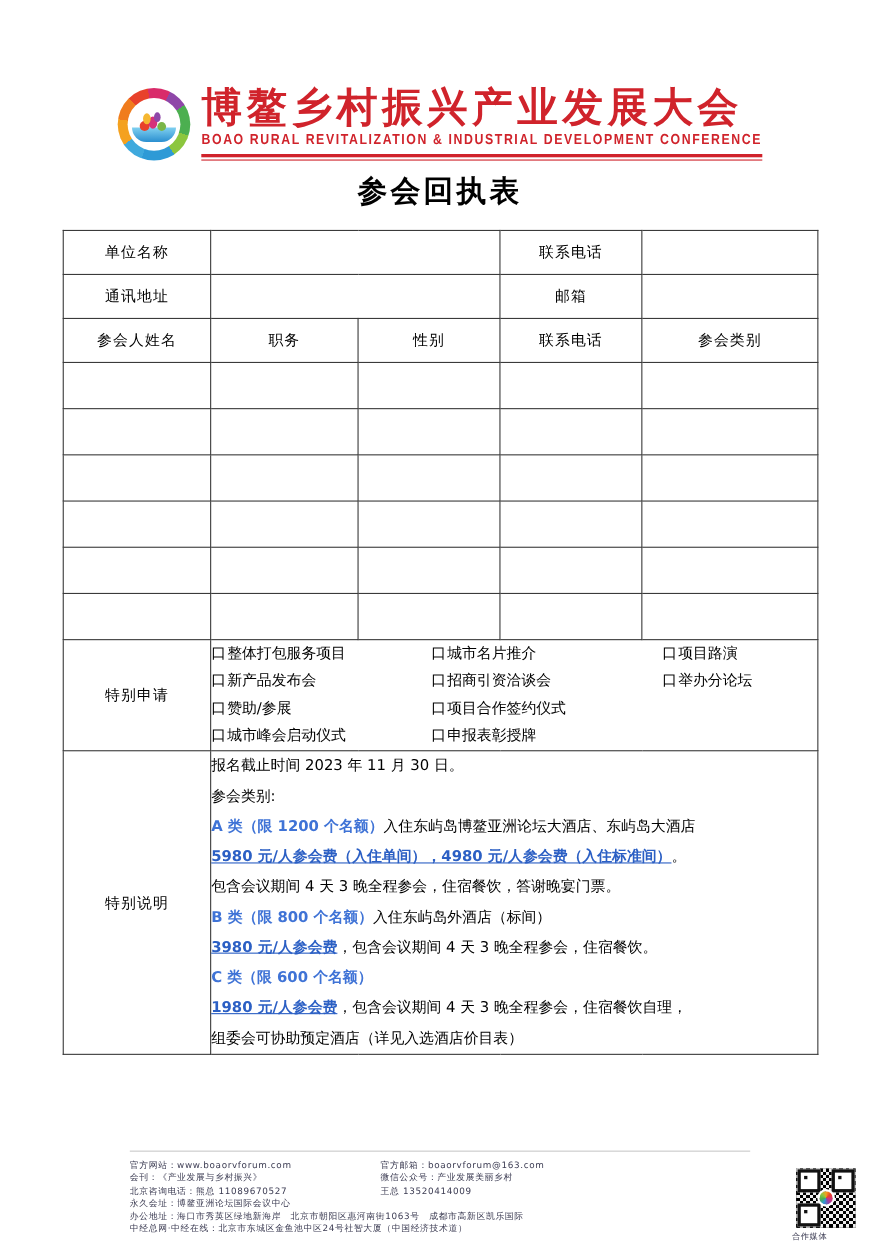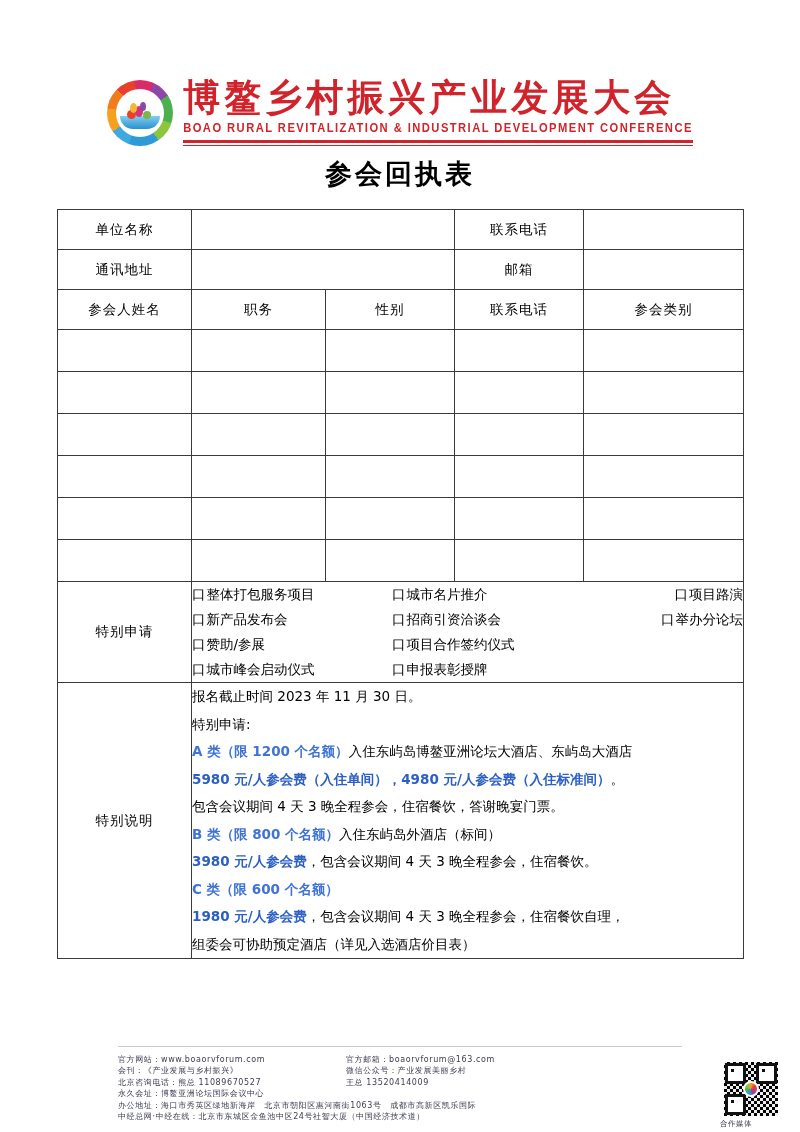--- a/index.html
+++ b/index.html
@@ -170,33 +170,33 @@
     font-size: 14.5px;
     line-height: 25px;
     color: #000;
   }
   .apply-row {
     display: flex;
     align-items: baseline;
   }
   .apply-row .c1 { width: 200px; flex: 0 0 200px; }
   .apply-row .c2 { width: 210px; flex: 0 0 210px; }
-  .apply-row .c3 { flex: 1 1 auto; text-align: right; }
+  .apply-row .c3 { flex: 1 1 auto; }
   .chk { margin-right: 1px; }
 
   
   .notes-cell {
     padding: 10px 10px 10px 14px;
     font-family: "DejaVu Sans", "Liberation Sans", sans-serif;
     font-size: 13.6px;
     line-height: 27.5px;
     color: #000;
   }
   .notes-cell p { margin: 0; }
-  .blue { color: #2b5fc4; font-weight: bold; }
+  .blue { color: #2b5fc4; font-weight: bold; text-decoration: underline; }
   .blue-lt { color: #3f73d6; font-weight: bold; }
 
   
   .footer {
     position: absolute;
     left: 0; top: 1046px;
     width: 800px;
     height: 108px;
     padding-left: 12px;
   }
@@ -412,21 +412,21 @@
               <span class="c2"><span class="chk">口</span><span>申报表彰授牌</span></span>
               <span class="c3"></span>
             </div>
           </td>
         </tr>
 
         <tr>
           <td class="lbl">特别说明</td>
           <td colspan="4" class="notes-cell">
             <p>报名截止时间 2023 年 11 月 30 日。</p>
-            <p>特别申请:</p>
+            <p>参会类别:</p>
             <p><span class="blue-lt">A 类（限 1200 个名额）</span><span>入住东屿岛博鳌亚洲论坛大酒店、东屿岛大酒店</span></p>
             <p><span class="blue">5980 元/人参会费（入住单间），4980 元/人参会费（入住标准间）</span><span>。</span></p>
             <p>包含会议期间 4 天 3 晚全程参会，住宿餐饮，答谢晚宴门票。</p>
             <p><span class="blue-lt">B 类（限 800 个名额）</span><span>入住东屿岛外酒店（标间）</span></p>
             <p><span class="blue">3980 元/人参会费</span><span>，包含会议期间 4 天 3 晚全程参会，住宿餐饮。</span></p>
             <p><span class="blue-lt">C 类（限 600 个名额）</span></p>
             <p><span class="blue">1980 元/人参会费</span><span>，包含会议期间 4 天 3 晚全程参会，住宿餐饮自理，</span></p>
             <p>组委会可协助预定酒店（详见入选酒店价目表）</p>
           </td>
         </tr>

